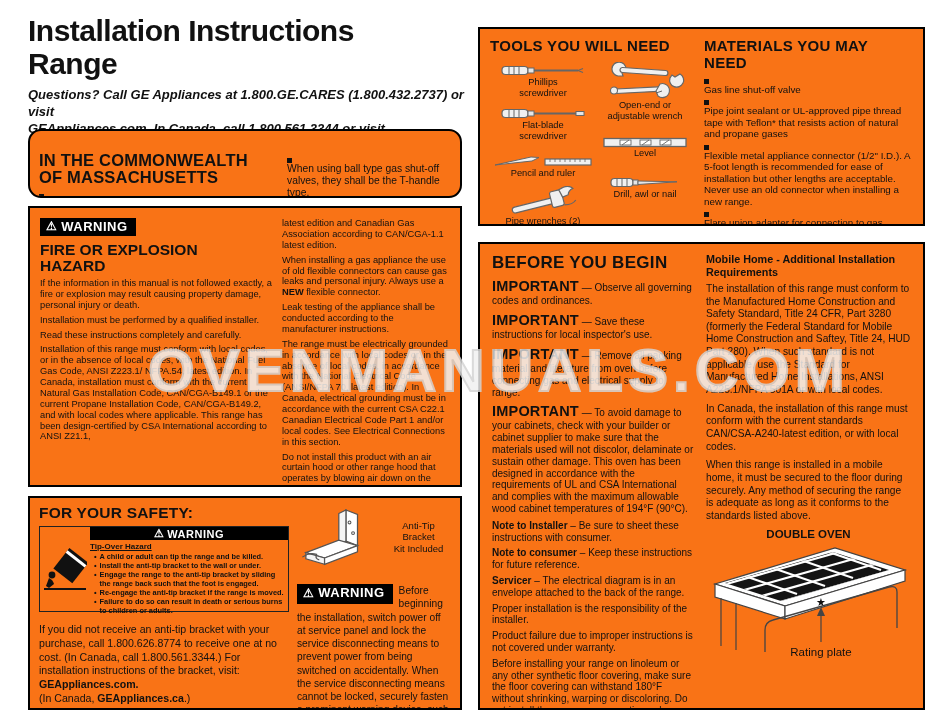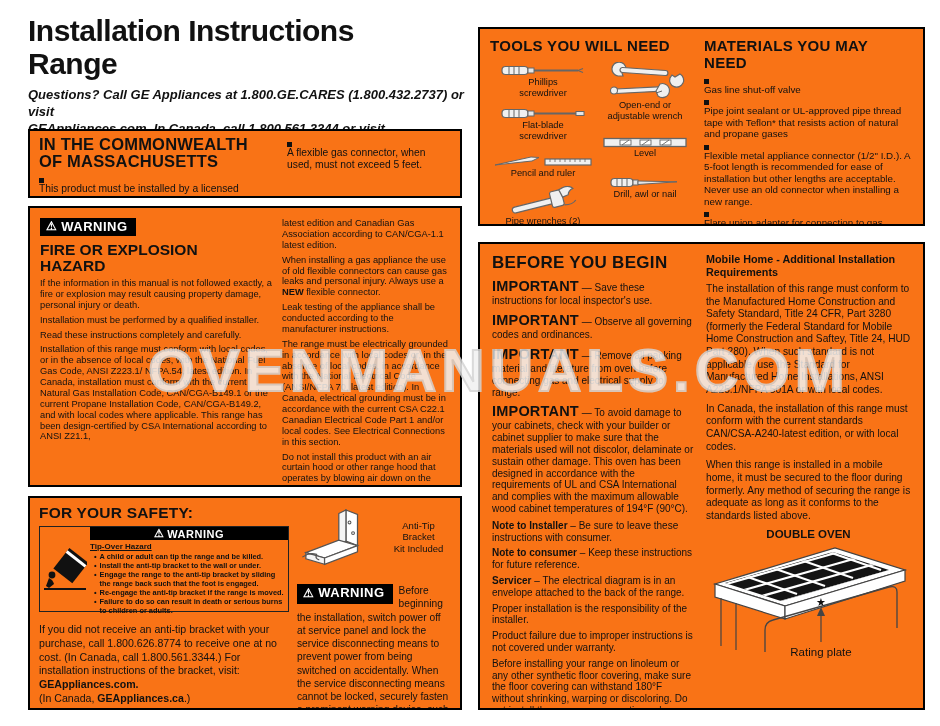--- a/index.html
+++ b/index.html
@@ -16,21 +16,21 @@
 
   
   .title{font-size:30px;font-weight:bold;line-height:1.1;letter-spacing:-0.5px;}
   .questions{margin-top:7px;font-size:13px;font-weight:bold;line-height:1.3;font-style:italic;}
 
   
   .brow{display:flex;margin-bottom:3px;flex-direction:column;}
   .sq{flex:none;width:5px;height:5px;background:#111;margin:3px 5px 0 0;}
 
   
-  .ma{left:28px;top:129px;width:434px;height:69px;padding:5px 9px;display:flex;gap:10px;}
+  .ma{left:28px;top:129px;width:434px;height:69px;padding:21px 9px;display:flex;gap:10px;border-radius:13px;}
   .ma-h{font-size:16.5px;font-weight:bold;line-height:1.05;letter-spacing:.2px;}
   .ma-left{width:238px;}
   .ma-left .brow{margin-top:4px;}
   .ma-right{flex:1;padding-top:3px;}
   .ma .btext{font-size:10.3px;line-height:1.18;}
 
   
   .wbadge{display:inline-flex;align-items:center;gap:4px;background:#000;color:#fff;
           font-weight:bold;font-size:13px;padding:1px 8px 2px 6px;letter-spacing:.5px;}
   .wbadge .tri{font-size:12px;line-height:1;}
@@ -109,20 +109,24 @@
       <div class="ma-h preline">IN THE COMMONWEALTH
 OF MASSACHUSETTS</div>
       <div class="brow">
         <span class="sq"></span>
         <span class="btext">This product must be installed by a licensed plumber or gas fitter.</span>
       </div>
     </div>
     <div class="ma-right">
       <div class="brow">
         <span class="sq"></span>
+        <span class="btext">When using ball type gas shut-off valves, they shall be the T-handle type.</span>
+      </div>
+      <div class="brow">
+        <span class="sq"></span>
         <span class="btext">A flexible gas connector, when used, must not exceed 5 feet.</span>
       </div>
     </div>
   </div>
 
   <div class="abs box fire">
     <div class="fire-left">
       <span class="wbadge">
         <span class="tri">⚠</span>
         <span>WARNING</span>
@@ -333,36 +337,36 @@
           <span class="sq"></span>
           <div class="mtext">Flare union adapter for connection to pressure regulator on range (1/2" NPT x 1/2" I.D.)</div>
         </div>
 
     </div>
   </div>
 
   <div class="abs box beforebox">
     <div class="before-col">
       <div class="before-h">BEFORE YOU BEGIN</div>
+      <p class="imp"><span class="imp-label">IMPORTANT</span> <span>— Observe all governing codes and ordinances.</span></p>
       <p class="imp"><span class="imp-label">IMPORTANT</span> <span>— Save these instructions for local inspector's use.</span></p>
-      <p class="imp"><span class="imp-label">IMPORTANT</span> <span>— Observe all governing codes and ordinances.</span></p>
       <p class="imp"><span class="imp-label">IMPORTANT</span> <span>— Remove all packing material and literature from oven before connecting gas and electrical supply to range.</span></p>
       <p class="imp"><span class="imp-label">IMPORTANT</span> <span>— To avoid damage to your cabinets, check with your builder or cabinet supplier to make sure that the materials used will not discolor, delaminate or sustain other damage. This oven has been designed in accordance with the requirements of UL and CSA International and complies with the maximum allowable wood cabinet temperatures of 194°F (90°C).</span></p>
-      <p class="note"><b>Note to Installer</b><span> – Be sure to leave these instructions with consumer.</span></p>
+      <p class="note"><b>Note to Installer</b><span> – Be sure to sheet these instructions with consumer.</span></p>
       <p class="note"><b>Note to consumer</b><span> – Keep these instructions for future reference.</span></p>
       <p class="note"><b>Servicer</b><span> – The electrical diagram is in an envelope attached to the back of the range.</span></p>
       <p class="bpara">Proper installation is the responsibility of the installer.</p>
       <p class="bpara">Product failure due to improper instructions is not covered under warranty.</p>
       <p class="bpara">Before installing your range on linoleum or any other synthetic floor covering, make sure the floor covering can withstand 180°F without shrinking, warping or discoloring. Do not install the range over carpeting unless a sheet of 1/4" thick plywood or similar insulator is placed between the range and carpeting.</p>
     </div>
     <div class="mobile-col">
       <div class="mobile-h">Mobile Home - Additional Installation Requirements</div>
       <p class="mpara">The installation of this range must conform to the Manufactured Home Construction and Safety Standard, Title 24 CFR, Part 3280 (formerly the Federal Standard for Mobile Home Construction and Saftey, Title 24, HUD Part 280). When such standard is not applicable, use the Standard for Manufactured Home Installations, ANSI A225.1/NFPA 501A or with local codes.</p>
       <p class="mpara">In Canada, the installation of this range must conform with the current standards CAN/CSA-A240-latest edition, or with local codes.</p>
-      <p class="mpara">When this range is installed in a mobile home, it must be secured to the floor during formerly. Any method of securing the range is adequate as long as it conforms to the standards listed above.</p>
+      <p class="mpara">When this range is installed in a mobile home, it must be secured to the floor during securely. Any method of securing the range is adequate as long as it conforms to the standards listed above.</p>
       <div class="oven-fig">
         <div class="oven-title">DOUBLE OVEN</div>
         <svg width="200" height="125" viewBox="0 0 200 125">
           <defs>
               <clipPath id="grateclip">
                 <polygon points="16,43 124,12 180,30 72,61"></polygon>
               </clipPath>
             </defs>
           <polygon points="6,44 126,8 196,30 76,66" fill="#fff" stroke="#444" stroke-width="1.3"></polygon>
           <polygon points="16,43 124,12 180,30 72,61" fill="#141414"></polygon>

